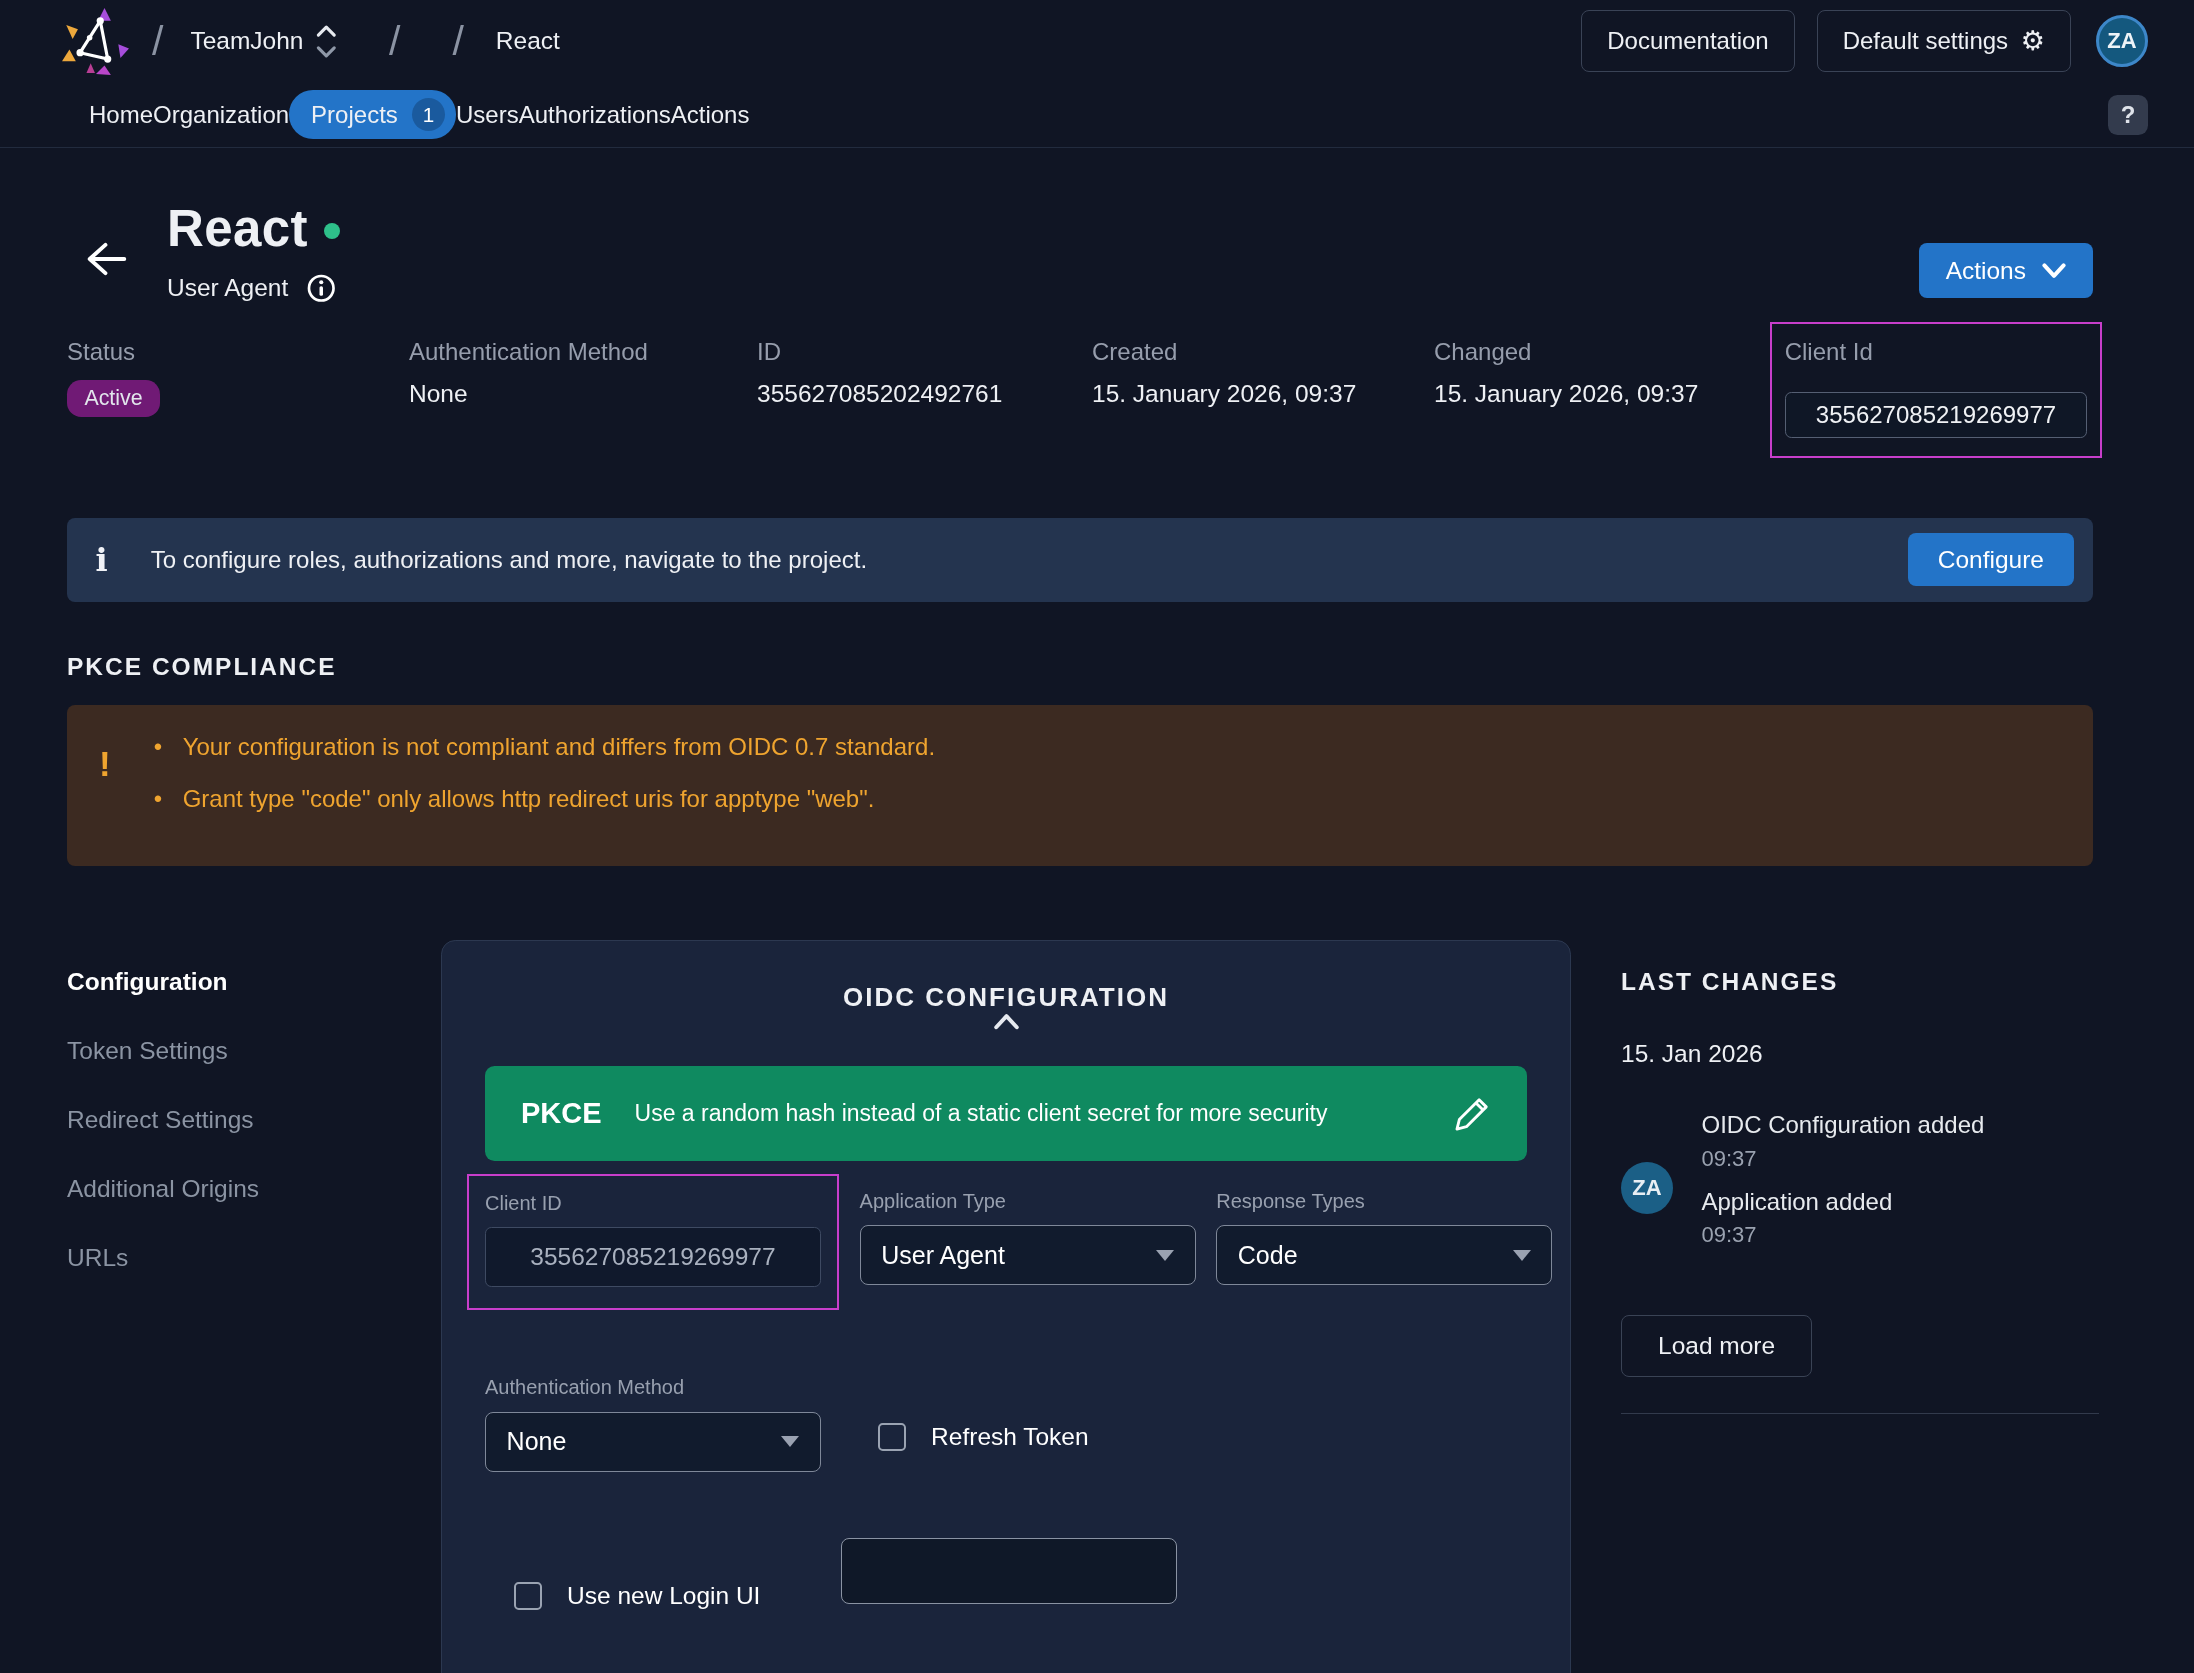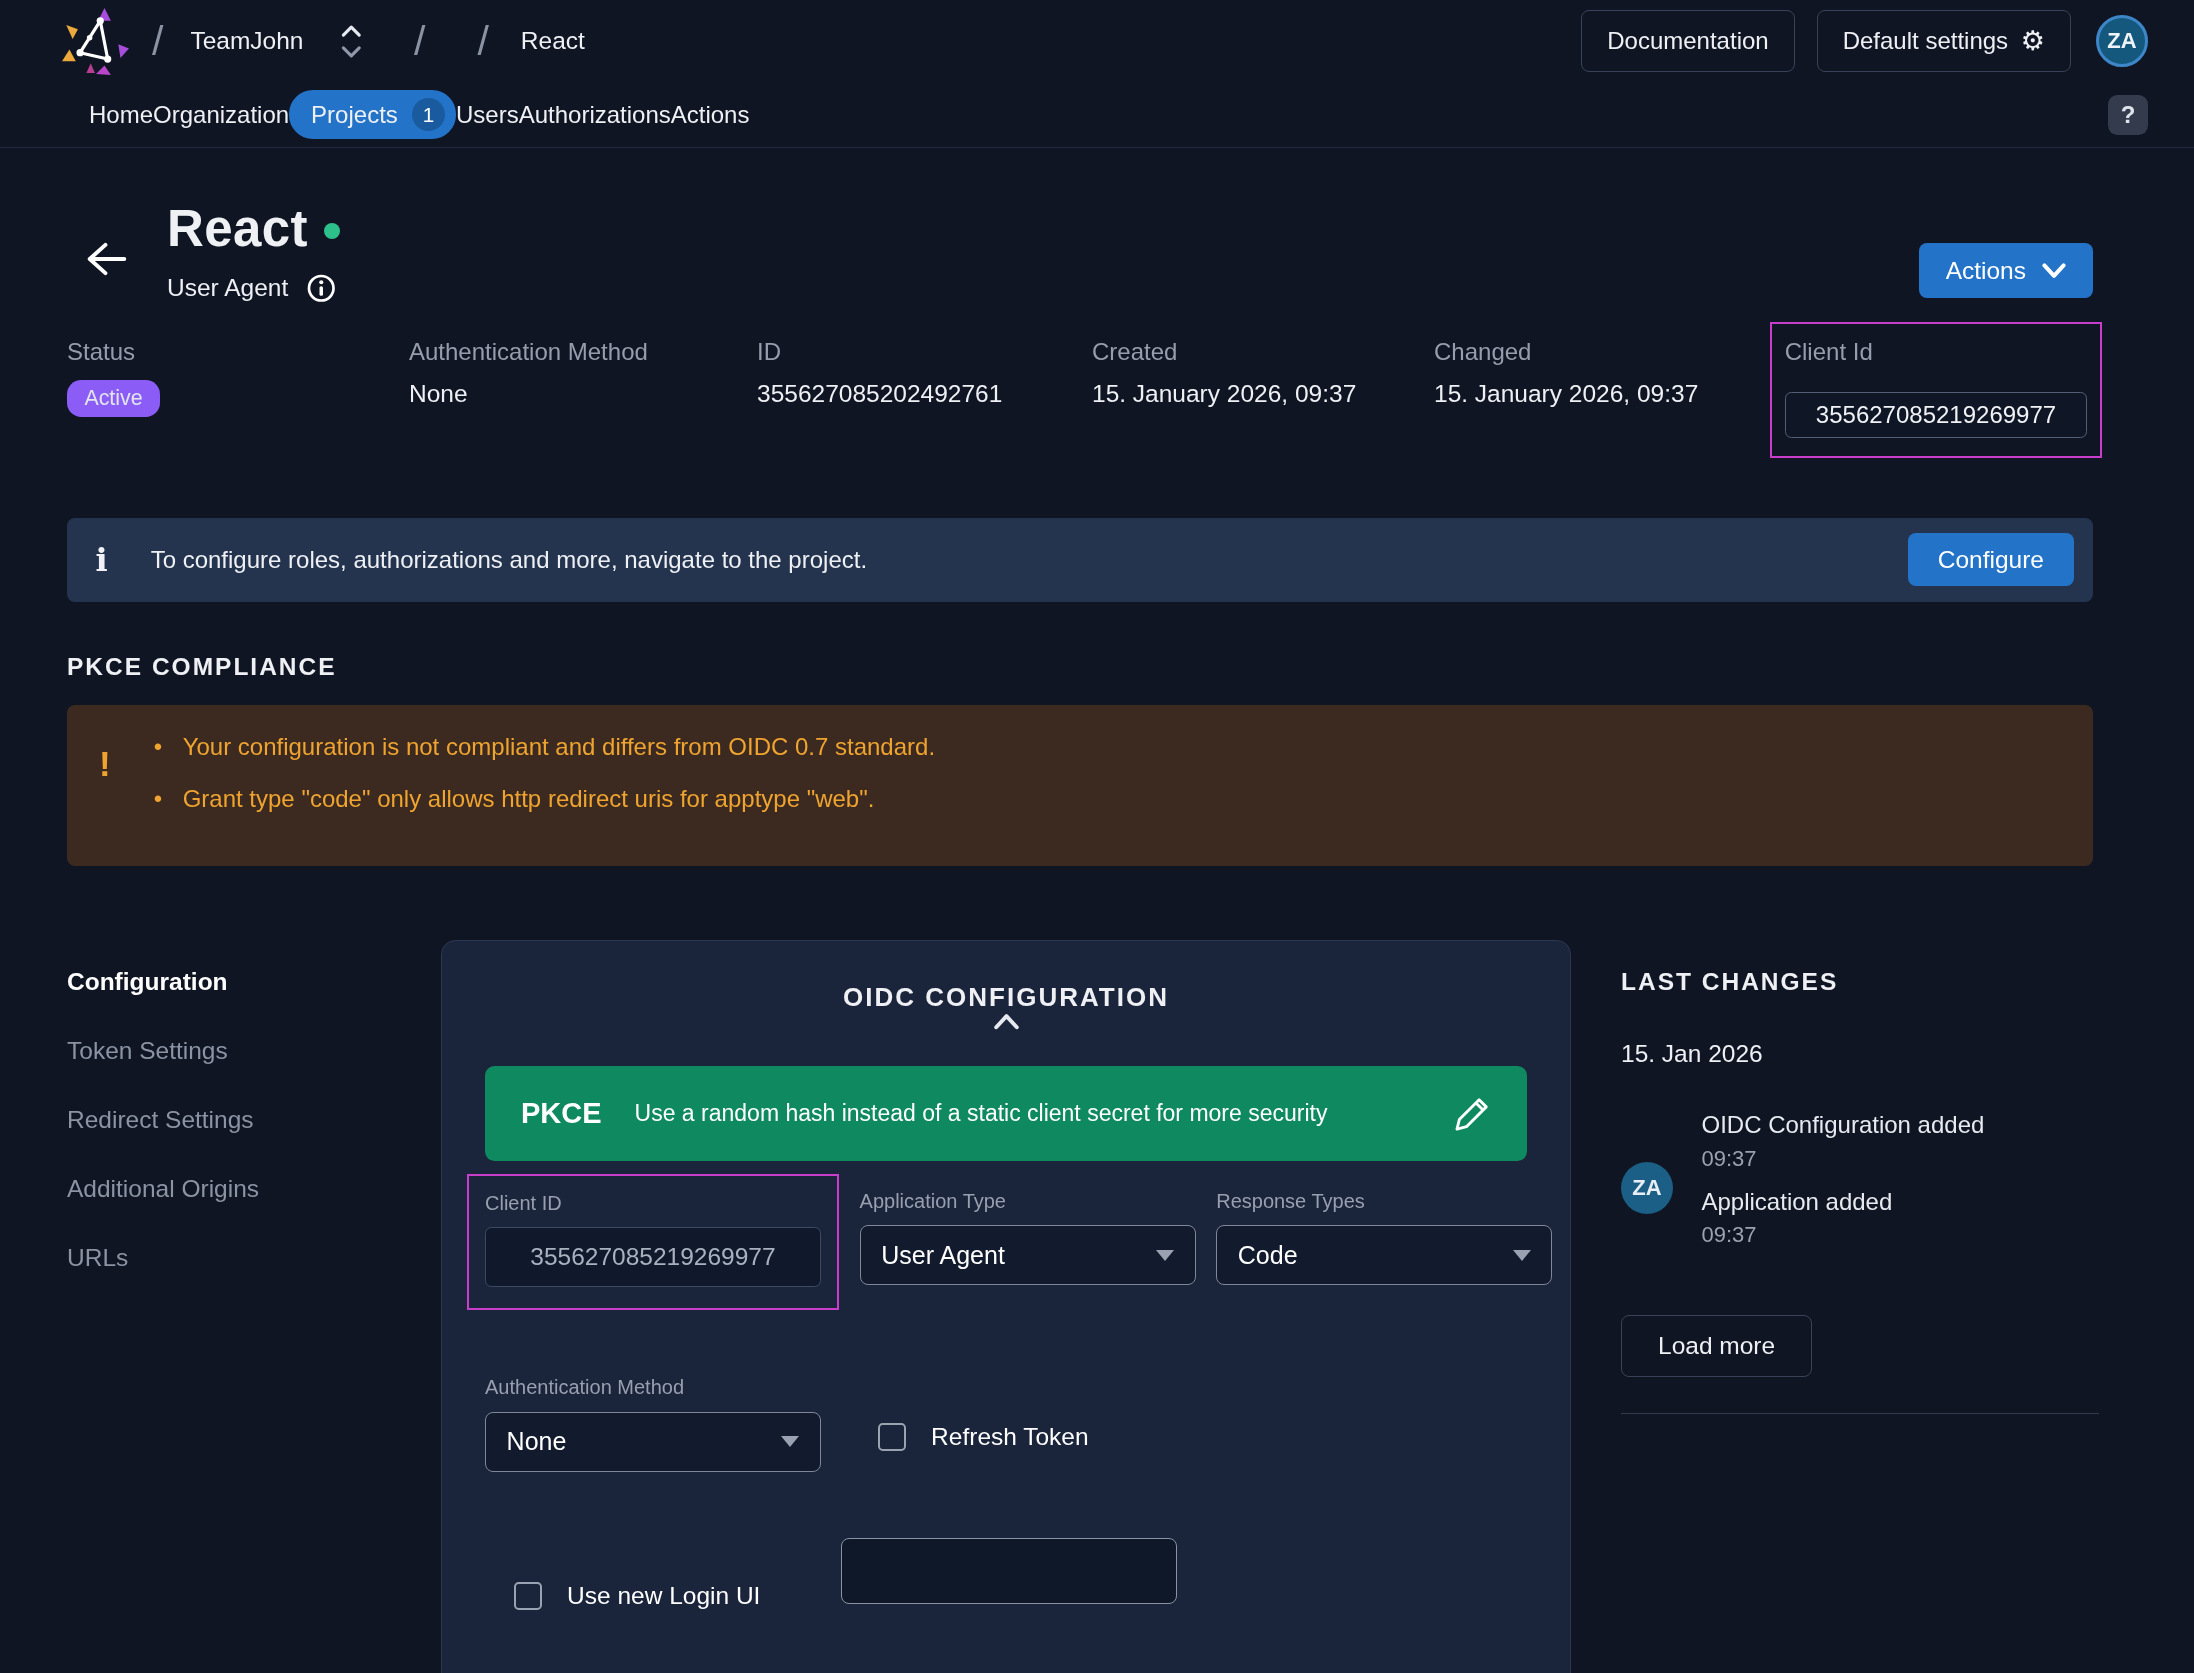--- a/index.html
+++ b/index.html
@@ -8,21 +8,21 @@
     --muted:#969dac; --text:#eef0f4; --line:#222b3e; --fieldborder:#7f8899;
   }
   *{margin:0;padding:0;box-sizing:border-box;}
   html,body{width:2194px;height:1673px;overflow:hidden;}
   body{background:var(--bg);color:var(--text);font-family:"Liberation Sans","DejaVu Sans",sans-serif;}
   .spacer{flex:1;}
   
   .topbar{height:82px;display:flex;align-items:center;padding:0 46px 0 62px;}
   .logo{width:68px;height:68px;flex:none;}
   .crumb-slash{color:#8b93a3;font-size:41px;font-weight:100;margin:0 0 0 22px;line-height:1;}
-  .crumb-org{display:flex;align-items:center;gap:38px;margin-left:27px;background:none;border:none;color:var(--text);font-size:24.5px;font-family:inherit;cursor:pointer;}
+  .crumb-org{display:flex;align-items:center;gap:13px;margin-left:27px;background:none;border:none;color:var(--text);font-size:24.5px;font-family:inherit;cursor:pointer;}
   .crumb-app{margin-left:32px;font-size:24.5px;color:var(--text);cursor:pointer;}
   .gap-wide{margin-left:52px;}
   .outline-btn{display:flex;align-items:center;gap:12.7px;background:none;border:0.8px solid #3a4356;border-radius:8px;color:var(--text);font-size:24px;font-family:inherit;padding:16px 25px;margin-left:22px;cursor:pointer;}
   .gear{font-size:27px;line-height:1;}
   .avatar{width:52px;height:52px;border-radius:50%;background:#14587e;border:3.2px solid #3d87c9;color:#eef3f7;display:flex;align-items:center;justify-content:center;font-size:22px;font-weight:bold;margin-left:25px;cursor:pointer;flex:none;}
   
   .navbar{height:66px;display:flex;align-items:center;padding:0 46px 0 89px;border-bottom:0.8px solid var(--line);}
   .nav-item{color:var(--text);font-size:24px;text-decoration:none;cursor:pointer;}
   .nav-pill{display:flex;align-items:center;gap:14.2px;background:var(--accent);border-radius:24px;padding:8px 11px 8px 22px;}
   .nav-badge{width:33px;height:33px;border-radius:50%;background:#1a5a9e;color:#fff;font-size:20.6px;display:flex;align-items:center;justify-content:center;}
@@ -35,21 +35,21 @@
   .status-dot{width:16px;height:16px;border-radius:50%;background:#2ec08a;margin-top:24px;}
   .subtitle-row{display:flex;align-items:center;gap:19px;margin-top:16px;}
   .subtitle{font-size:24.5px;}
   .primary-btn{display:flex;align-items:center;gap:16px;background:var(--accent);border:none;border-radius:8px;color:#fff;font-size:24.5px;font-family:inherit;padding:13.5px 27px;cursor:pointer;}
   .actions-btn{margin-top:44px;}
   
   .meta-row{display:flex;align-items:flex-start;padding:35px 95px 0 67px;}
   .meta-col{flex:none;}
   .meta-label{font-size:24px;color:var(--muted);margin-bottom:14px;}
   .meta-value{font-size:24.5px;color:var(--text);}
-  .status-pill{display:inline-block;background:#8b5cf6;color:#e2e6ec;border-radius:14.2px;padding:6.3px 17.4px;font-size:21.4px;}
+  .status-pill{display:inline-block;background:#701a75;color:#e2e6ec;border-radius:14.2px;padding:6.3px 17.4px;font-size:21.4px;}
   .clientid-box{border:2.4px solid var(--highlight);padding:14.2px 12.7px 17.4px;margin-top:-16px;width:332px;}
   .clientid-field{margin-top:12.7px;height:46px;background:#0f1726;border:1.6px solid #555f73;border-radius:6.3px;color:#f0f2f5;font-size:24px;text-align:center;width:100%;font-family:inherit;}
   
   .info-banner{margin:60px 101px 0 67px;height:84px;background:var(--banner);border-radius:8px;display:flex;align-items:center;padding:0 19px 0 28.5px;}
   .i-icon{font-family:"DejaVu Serif",serif;font-size:32px;font-weight:bold;color:#f0f2f7;margin-right:43px;}
   .banner-text{font-size:24px;}
   .configure-btn{padding:12.7px 30px;}
   
   .compliance-heading{margin:51px 0 0 67px;font-size:24.5px;font-weight:600;letter-spacing:2px;}
   .warning-box{margin:24px 101px 0 67px;background:var(--warnbg);border-radius:8px;padding:28.5px 32px;display:flex;align-items:flex-start;gap:43px;}

